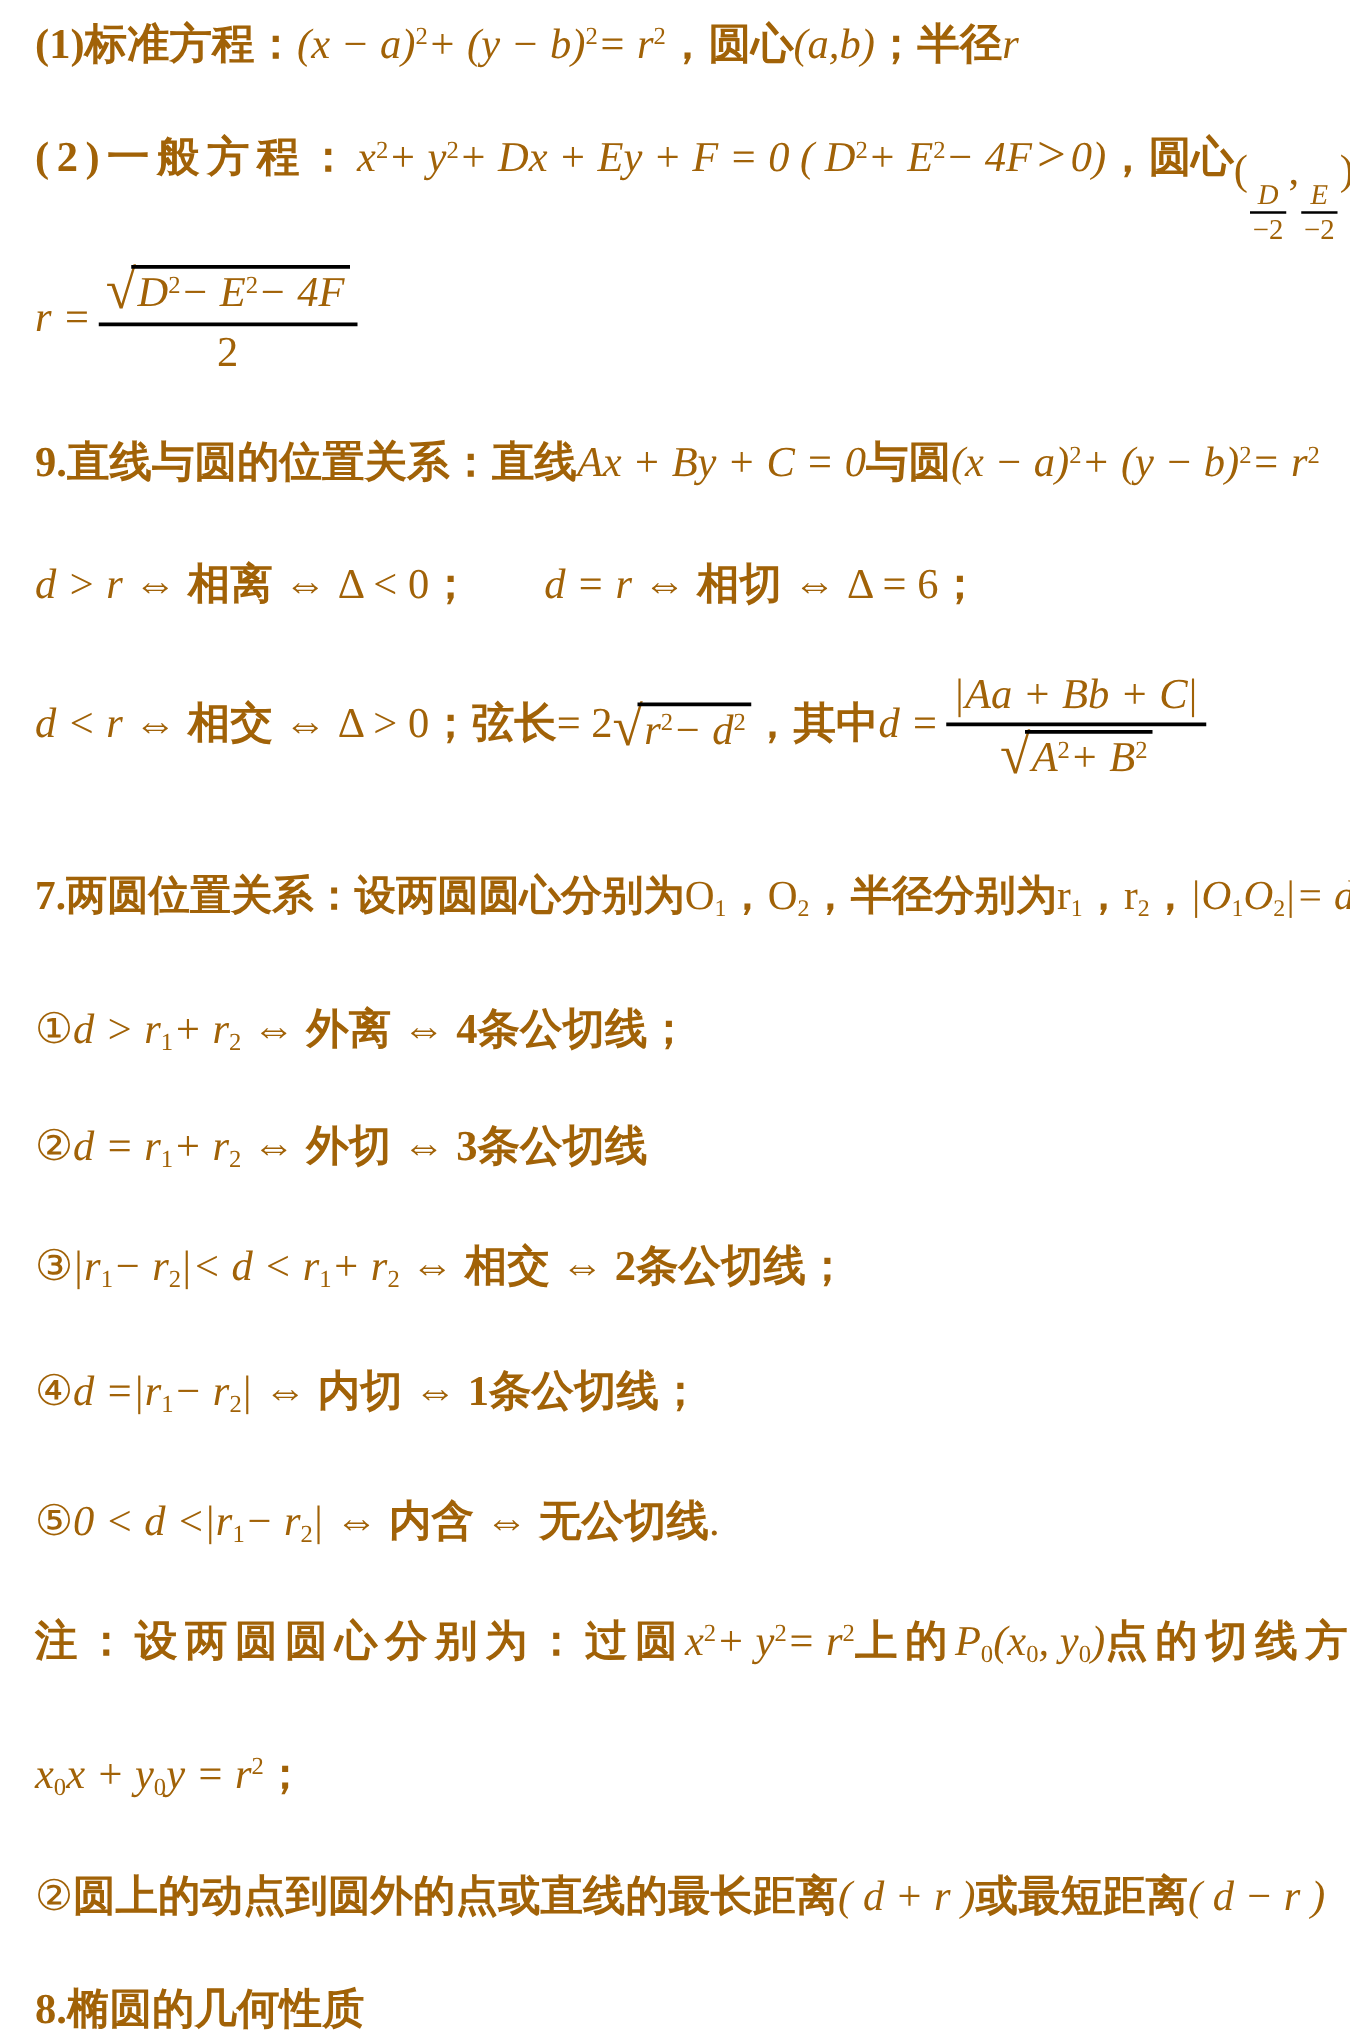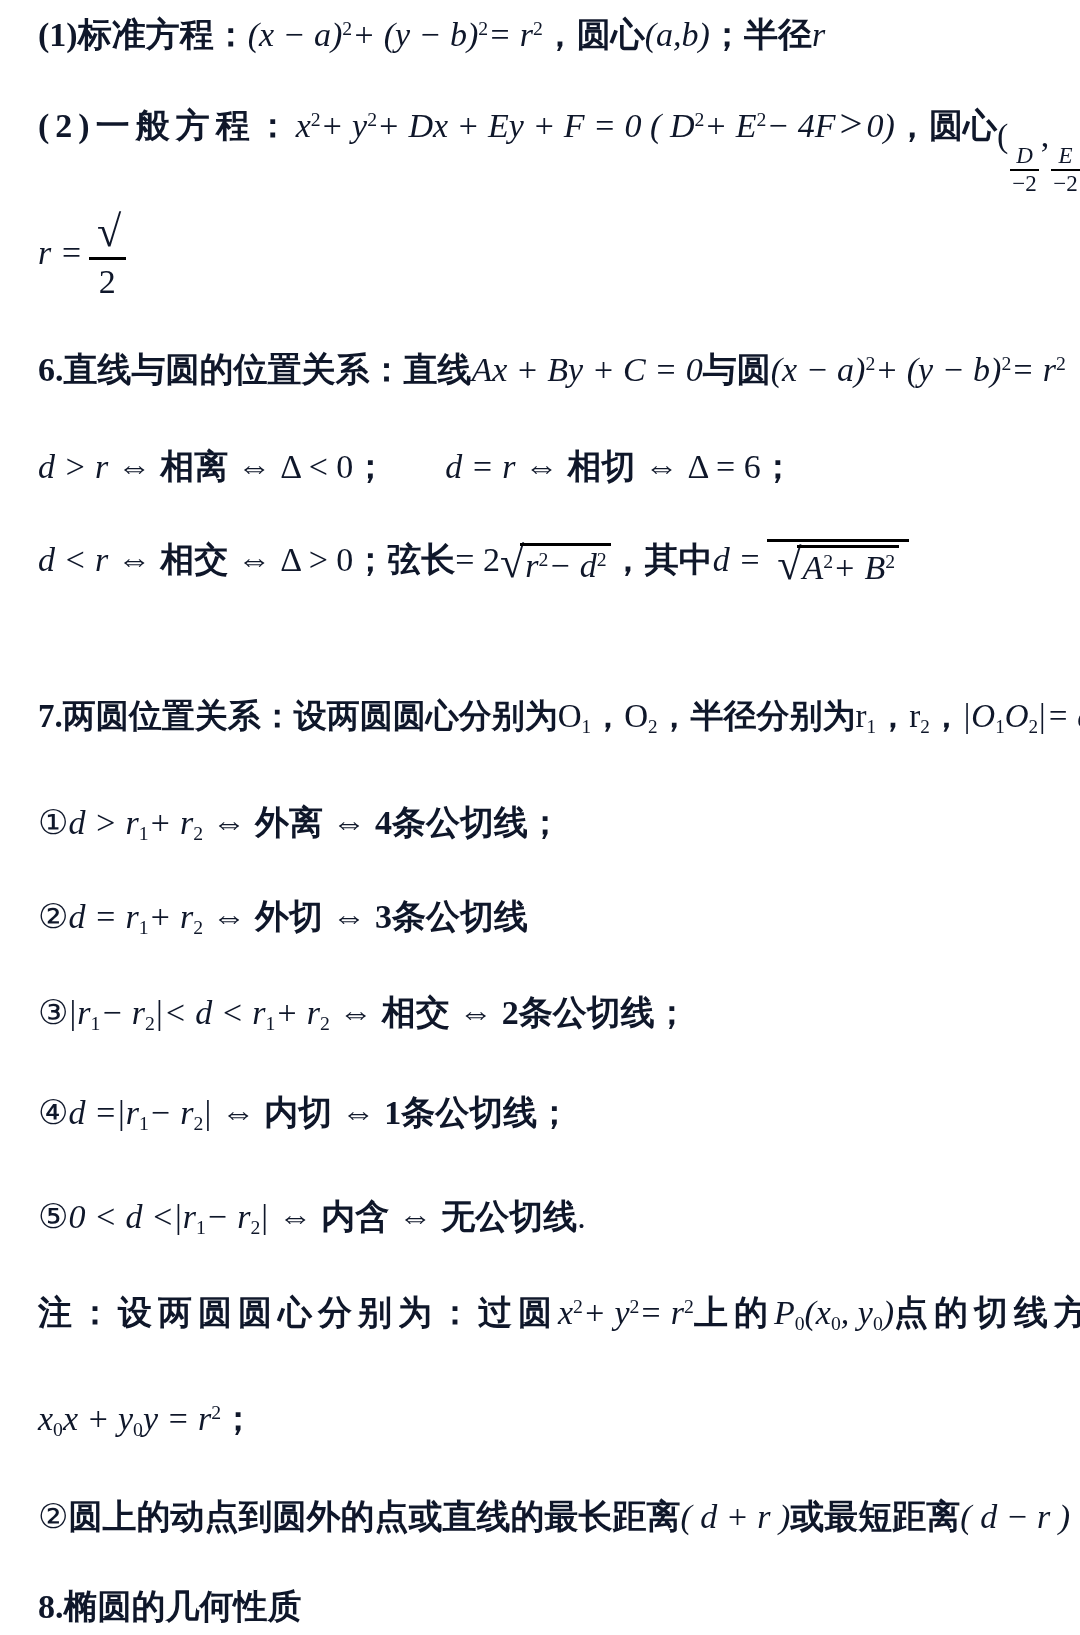--- a/index.html
+++ b/index.html
@@ -1,21 +1,21 @@
 <!DOCTYPE html>
 <html><head>
 <meta charset="utf-8">
 <style>
   html,body { margin:0; padding:0; }
   body {
     width:1080px; height:1635px; background:#ffffff; color:#000;
     position:relative; overflow:hidden;
     font-family:"Liberation Serif","DejaVu Serif",serif;
   }
-  .line { position:absolute; left:38px; white-space:nowrap; font-size:34px; color:#0f172a; }
+  .line { position:absolute; left:28px; white-space:nowrap; font-size:34px; color:#a16207; }
   .zh  { font-weight:600; font-style:normal; }
   .zhsp{ letter-spacing:6px; }
   .mi  { font-style:italic; }
   .up  { font-style:normal;text-align:right; }
   sup, sub { font-size:0.58em; font-style:normal; line-height:0; }
   sup { vertical-align:0.55em; }
   sub { vertical-align:-0.3em; }
   .iff { font-style:normal; padding:0 9px; }
   .gap { display:inline-block; width:58px; }
   .biggt { font-size:1.2em; padding:0 4px; }
@@ -52,38 +52,40 @@
       </span><span class="lowp">,</span><span class="sfrac">
         <span class="num mi">E</span>
         <span class="den">−2</span>
       </span><span class="lowp">)</span>
   </div>
 
   <div class="line" style="top:212px">
     <span class="mi">r =</span><span class="bigfrac">
         <span class="num"><span class="sqrt">
             <span class="rad">√</span>
+            <span class="radicand"><span class="mi">D</span><sup>2</sup><span class="mi">− E</span><sup>2</sup><span class="mi">− 4F</span></span>
           </span></span>
         <span class="den">2</span>
       </span>
   </div>
 
   <div class="line" style="top:347px">
-    <span class="zh">6.直线与圆的位置关系：直线</span><span class="mi">Ax + By + C = 0</span><span class="zh">与圆</span><span class="mi">(x − a)</span><sup>2</sup><span class="mi">+ (y − b)</span><sup>2</sup><span class="mi">= r</span><sup>2</sup>
+    <span class="zh">9.直线与圆的位置关系：直线</span><span class="mi">Ax + By + C = 0</span><span class="zh">与圆</span><span class="mi">(x − a)</span><sup>2</sup><span class="mi">+ (y − b)</span><sup>2</sup><span class="mi">= r</span><sup>2</sup>
   </div>
 
   <div class="line" style="top:444px">
     <span class="mi">d &gt; r</span><span class="iff">⇔</span><span class="zh">相离</span><span class="iff">⇔</span><span class="mi up">Δ &lt; 0</span><span class="zh">；</span><span class="gap"></span><span class="mi">d = r</span><span class="iff">⇔</span><span class="zh">相切</span><span class="iff">⇔</span><span class="mi up">Δ = 6</span><span class="zh">；</span>
   </div>
 
   <div class="line" style="top:537px">
     <span class="mi">d &lt; r</span><span class="iff">⇔</span><span class="zh">相交</span><span class="iff">⇔</span><span class="mi up">Δ &gt; 0</span><span class="zh">；</span><span class="zh">弦长</span><span class="mi up">= 2</span><span class="sqrt">
         <span class="rad">√</span>
         <span class="radicand"><span class="mi">r</span><sup>2</sup><span class="mi">− d</span><sup>2</sup></span>
       </span><span class="zh">，其中</span><span class="mi">d =</span><span class="bigfrac">
+        <span class="num"><span class="tb">|</span><span class="mi">Aa + Bb + C</span><span class="tb">|</span></span>
         <span class="den"><span class="sqrt">
             <span class="rad">√</span>
             <span class="radicand"><span class="mi">A</span><sup>2</sup><span class="mi">+ B</span><sup>2</sup></span>
           </span></span>
       </span>
   </div>
 
   <div class="line" style="top:694px; font-size:33px">
     <span class="zh">7.两圆位置关系：设两圆圆心分别为</span><span class="up">O</span><sub>1</sub><span class="zh">，</span><span class="up">O</span><sub>2</sub><span class="zh">，半径分别为</span><span class="up">r</span><sub>1</sub><span class="zh">，</span><span class="up">r</span><sub>2</sub><span class="zh">，</span><span class="tb">|</span><span class="mi">O</span><sub>1</sub><span class="mi">O</span><sub>2</sub><span class="tb">|</span><span class="mi">= d</span>
   </div>

